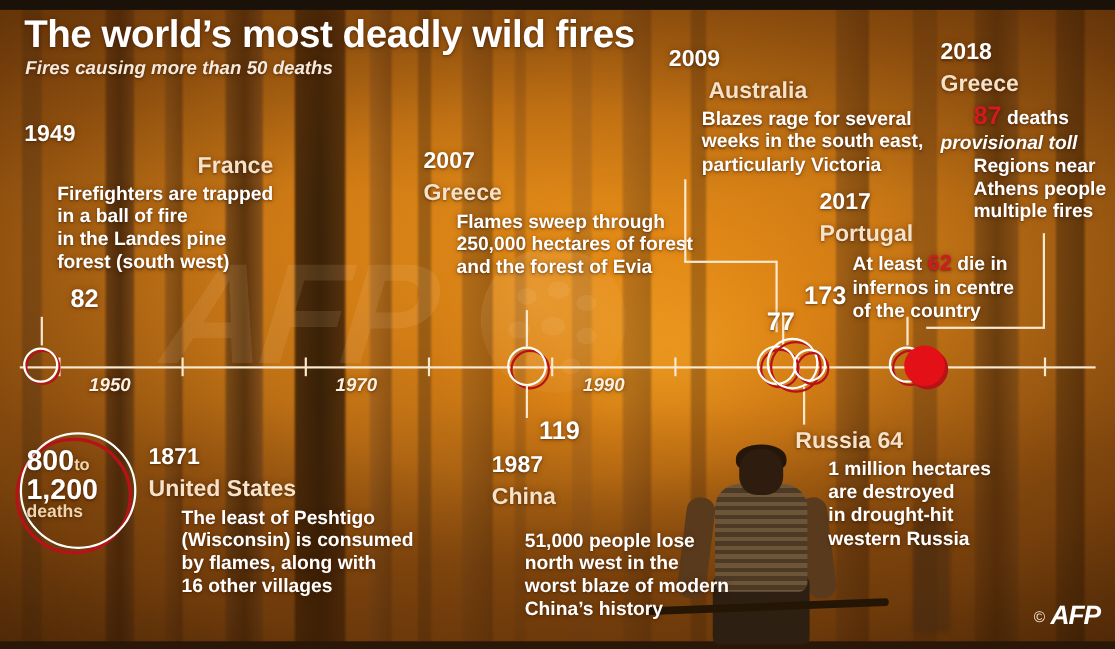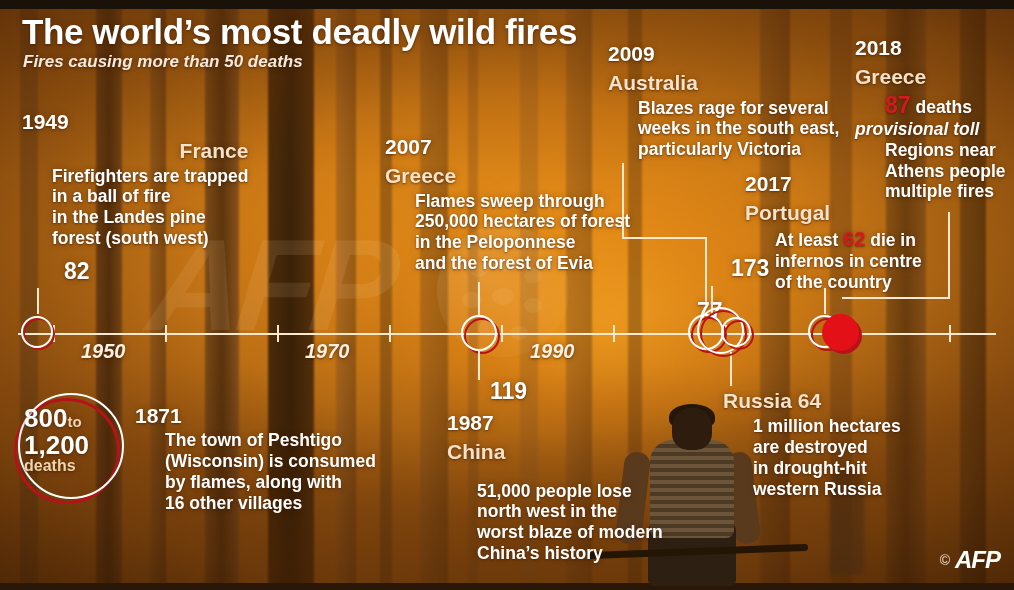--- a/index.html
+++ b/index.html
@@ -86,21 +86,21 @@
   .ital{ font-size:17.5px; font-style:italic; font-weight:600; color:#ffffff; line-height:1.19; }
   .deaths-n{ font-size:23px; font-weight:700; color:#d41a20; }
 
   
   .num{ position:absolute; font-size:23px; font-weight:700; color:#ffffff;padding-left:43px; }
 
   
   .axis{ position:absolute; left:18px; top:333px; width:978px; height:2px; background:#fbe9cf; }
   .tick{ position:absolute; width:2px; height:17px; background:#fbe9cf; top:325px; }
   .yrlab{
-    position:absolute; top:340px; font-size:20px; font-style:italic;
+    position:absolute; top:340px; font-size:17px; font-style:italic;
     font-weight:700; color:#fdf2e2;
   }
 
   
   .circ{ position:absolute; border-radius:50%; }
   .ring{ border:2.5px solid #ffffff; background:transparent; }
   .ring-shadow{ border:2.5px solid #b81219; background:transparent; }
   .disc{ background:#e31018; }
 
   
@@ -195,36 +195,35 @@
     <div class="body">forest (south west)</div>
   </div>
   <div class="num shadowtxt" style="left:21px;top:258px;">82</div>
   <div class="conn conn-v" style="left:37px;top:288px;height:26px;"></div>
 
   <div class="ann shadowtxt" style="left:385px;top:135px;">
     <div class="yr">2007</div>
     <div class="ctry" style="margin-top:4px;">Greece</div>
     <div class="body" style="margin-top:2px;">Flames sweep through</div>
     <div class="body">250,000 hectares of forest</div>
-    <div class="body">in the Peloponnese</div>
     <div class="body">and the forest of Evia</div>
   </div>
 
   <div class="ann shadowtxt" style="left:608px;top:42px;">
     <div class="yr">2009</div>
-    <div class="ctry" style="margin-top:4px;">Australia</div>
+    <div class="ctry" style="margin-top:4px;margin-left:36px;">Australia</div>
     <div class="body" style="margin-top:2px;">Blazes rage for several</div>
     <div class="body">weeks in the south east,</div>
     <div class="body">particularly Victoria</div>
   </div>
 
   <div class="conn conn-v" style="left:622px;top:163px;height:75px;"></div>
   <div class="conn conn-h" style="left:622px;top:237px;width:84px;"></div>
   <div class="conn conn-v" style="left:705px;top:237px;height:65px;"></div>
-  <div class="num shadowtxt" style="left:654px;top:298px;">77</div>
+  <div class="num shadowtxt" style="left:654px;top:279px;">77</div>
 
   <div class="num shadowtxt" style="left:688px;top:255px;">173</div>
   <div class="conn conn-v" style="left:711px;top:286px;height:28px;"></div>
   <div class="conn conn-v" style="left:730px;top:352px;height:34px;"></div>
   <div class="ann shadowtxt" style="left:723px;top:388px;">
     <div class="ctry">Russia 64</div>
     <div class="body" style="margin-top:3px;">1 million hectares</div>
     <div class="body">are destroyed</div>
     <div class="body">in drought-hit</div>
     <div class="body">western Russia</div>
@@ -302,21 +301,22 @@
   <div class="bc-txt shadowtxt">
     <div>
       <span class="bc-1">800</span><span class="bc-to">to</span>
     </div>
     <div class="bc-2">1,200</div>
     <div class="bc-3">deaths</div>
   </div>
 
   <div class="ann shadowtxt" style="left:135px;top:404px;">
     <div class="yr">1871</div>
-    <div class="body" style="margin-top:2px;">The town of Peshtigo</div>
+    <div class="ctry" style="margin-top:4px;">United States</div>
+    <div class="body" style="margin-top:2px;">The least of Peshtigo</div>
     <div class="body">(Wisconsin) is consumed</div>
     <div class="body">by flames, along with</div>
     <div class="body">16 other villages</div>
   </div>
 
   <div class="num shadowtxt" style="left:447px;top:378px;">119</div>
   <div class="ann shadowtxt" style="left:447px;top:411px;">
     <div class="yr">1987</div>
     <div class="ctry" style="margin-top:4px;">China</div>
     <div class="body" style="margin-top:16px;">51,000 people lose</div>

